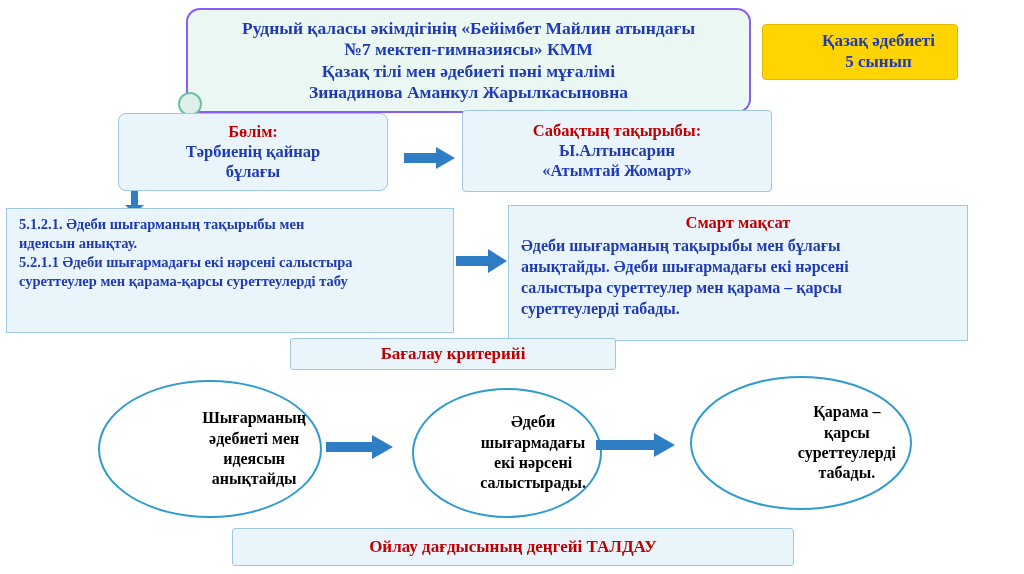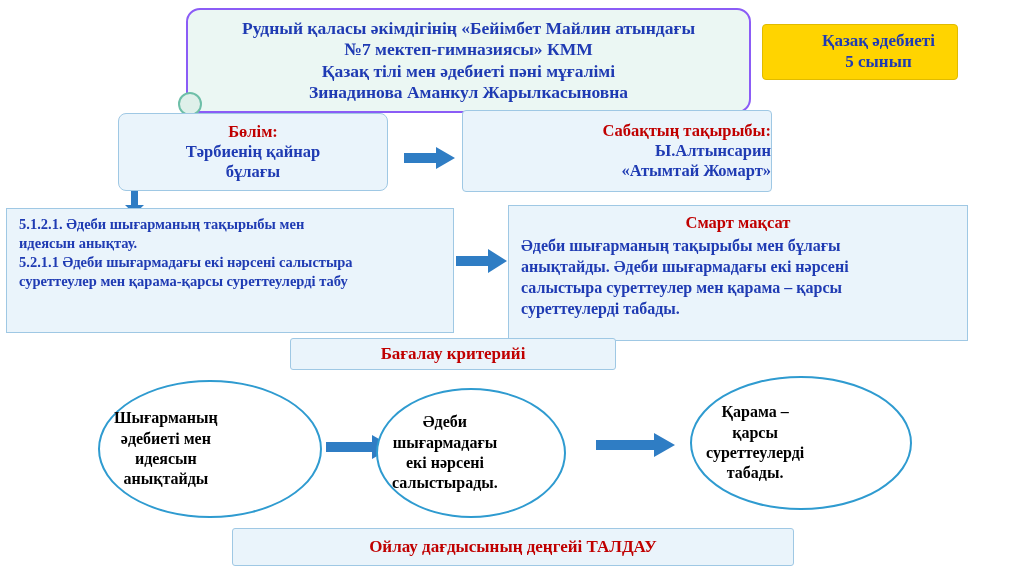--- a/index.html
+++ b/index.html
@@ -78,21 +78,20 @@
     left: 462px;
     top: 110px;
     width: 310px;
     height: 82px;
     background: #eaf4fb;
     border: 1px solid #9fc8e4;
     border-radius: 4px;
     color: #1f3bb3;
     font-weight: bold;
     font-size: 16.5px;
-    align-items: flex-end;
   }
   .topic-box .ttl { color: #c00000; }
 
   
   .note {
     position: absolute;
     box-sizing: border-box;
     background: #eaf4fb;
     border: 1px solid #9fc8e4;
     padding: 6px 12px 10px 12px;
@@ -140,30 +139,30 @@
 
   
   .ellipse {
     position: absolute;
     box-sizing: border-box;
     border-radius: 50%;
     background: #ffffff;
     border: 2px solid #2f9bd0;
     display: flex;
     align-items: center;
-    justify-content: flex-start;
+    justify-content: flex-end;
     text-align: center;
     color: #000000;
     font-weight: bold;
     font-size: 16px;
     line-height: 1.28;
     padding: 0 14px;
   }
   .e1 { left: 98px;  top: 380px; width: 224px; height: 138px; }
-  .e2 { left: 376px; top: 388px; width: 190px; height: 130px; }
+  .e2 { left: 412px; top: 388px; width: 190px; height: 130px; }
   .e3 { left: 690px; top: 376px; width: 222px; height: 134px; }
 
   
   .bottom-box {
     left: 232px;
     top: 528px;
     width: 562px;
     height: 38px;
     background: #eaf4fb;
     border: 1px solid #9fc8e4;

